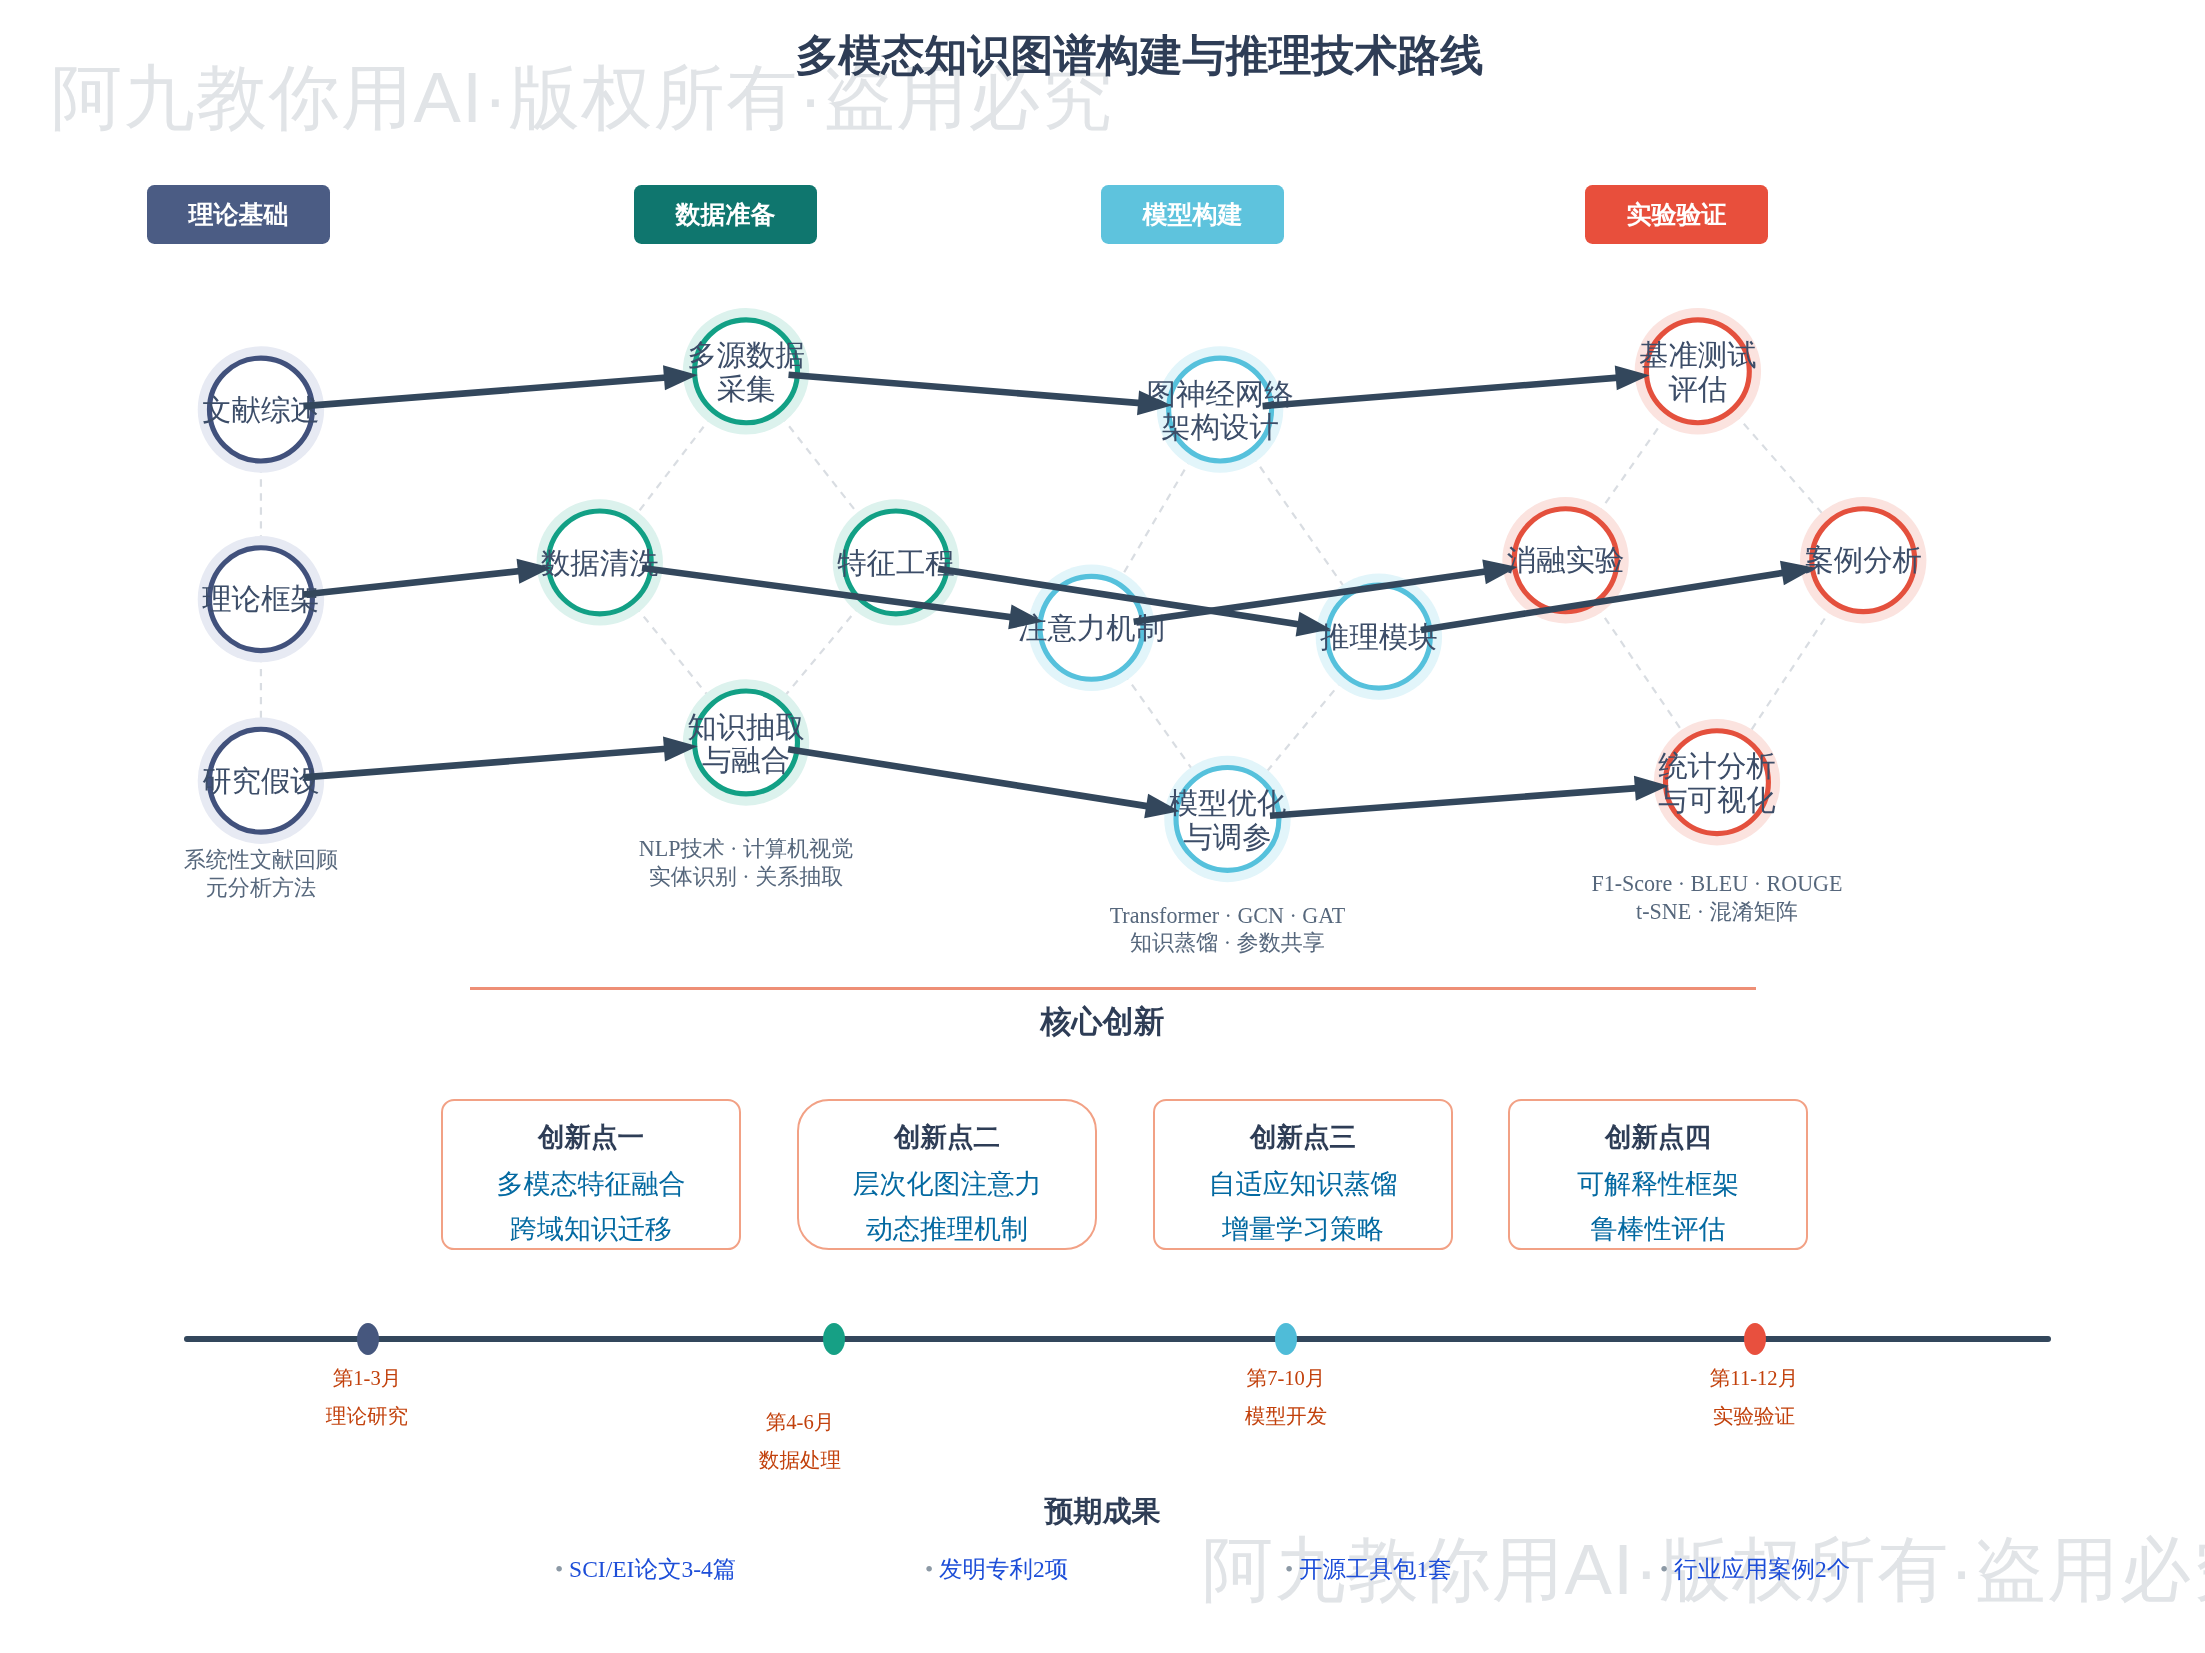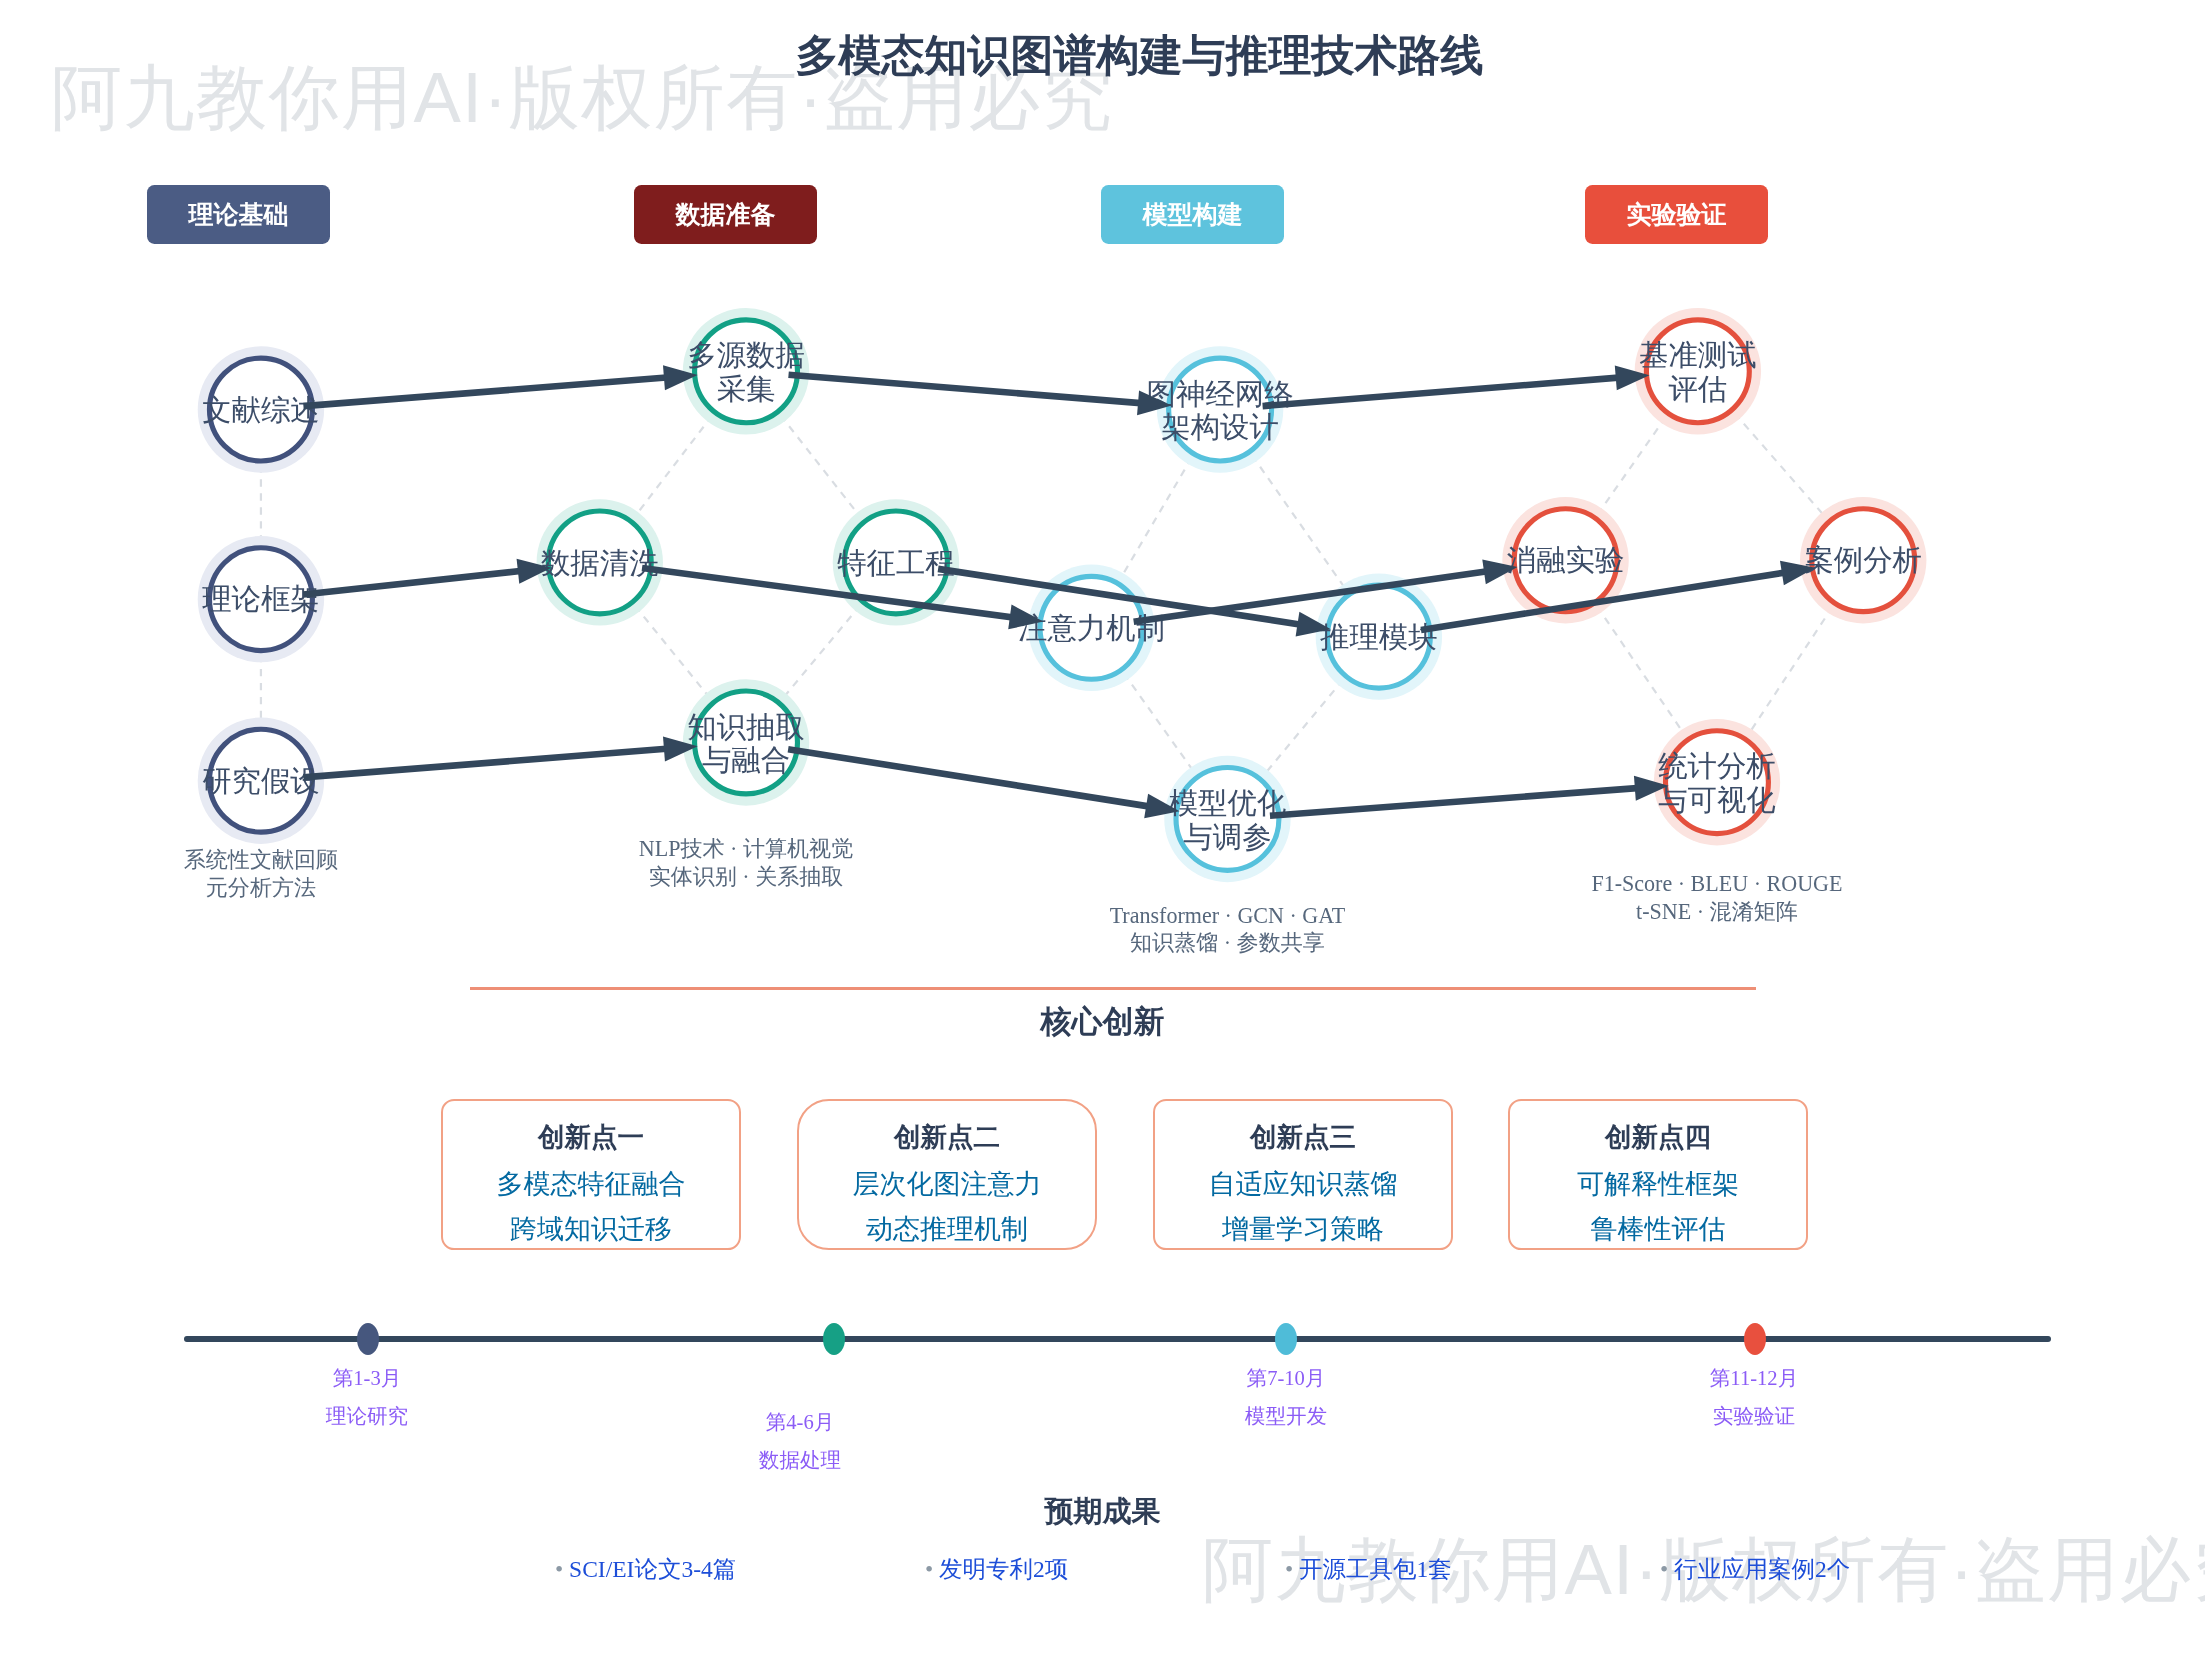--- a/index.html
+++ b/index.html
@@ -24,21 +24,21 @@
                    color:#2e3d56;z-index:2;}
   .h-innov{top:1001px;font-size:31px;}
   .h-outcome{top:1492px;font-size:29px;}
   .inno-box{position:absolute;top:1099px;width:300px;height:151px;border:2.2px solid #f2a185;
             border-radius:13.2px;background:#ffffff;text-align:center;z-index:2;box-sizing:border-box;}
   .inno-title{margin-top:17.6px;margin-bottom:11.8px;font-size:26.5px;font-weight:bold;color:#2e3d56;}
   .inno-line{margin-top:8.8px;font-size:27px;color:#0369a1;}
   .tl-line{position:absolute;left:184px;top:1336px;width:1867px;height:5.9px;background:#33475c;
            border-radius:2.9px;z-index:1;}
   .tl-dot{position:absolute;top:1323px;width:22px;height:32px;border-radius:50%;z-index:2;}
-  .tl-label{position:absolute;top:1364px;width:176px;text-align:center;color:#8b5cf6;font-size:20.6px;
+  .tl-label{position:absolute;top:1364px;width:176px;text-align:center;color:#c2410c;font-size:20.6px;
             font-family:"Liberation Serif","DejaVu Serif",serif;z-index:2;}
   .tl-name{margin-top:10.3px;}
   .outcome-item{position:absolute;top:1553px;font-size:23.5px;color:#1d4ed8;white-space:nowrap;
                 font-family:"Liberation Serif","DejaVu Serif",serif;z-index:2;}
   .outcome-item::before{content:"\2022  ";color:#8c99a5;}
 </style>
 </head>
 <body>
 
 <div class="stage">
@@ -241,17 +241,17 @@
     </div>
 
   <div class="section-heading h-outcome">预期成果</div>
   <div>
       <div class="outcome-item" style="left: 555px;">SCI/EI论文3-4篇</div>
       <div class="outcome-item" style="left: 925px;">发明专利2项</div>
       <div class="outcome-item" style="left: 1285px;">开源工具包1套</div>
       <div class="outcome-item" style="left: 1660px;">行业应用案例2个</div>
     </div>
 <div class="phase-badge" style="left: 147px; background: rgb(75, 92, 132);">理论基础</div>
-    <div class="phase-badge" style="left: 634px; background: #7f1d1d;">数据准备</div>
+    <div class="phase-badge" style="left: 634px; background: #0f766e;">数据准备</div>
     <div class="phase-badge" style="left: 1101px; background: rgb(94, 195, 221);">模型构建</div>
     <div class="phase-badge" style="left: 1585px; background: rgb(232, 79, 60);">实验验证</div>
   </div>
 
 
 </body></html>

